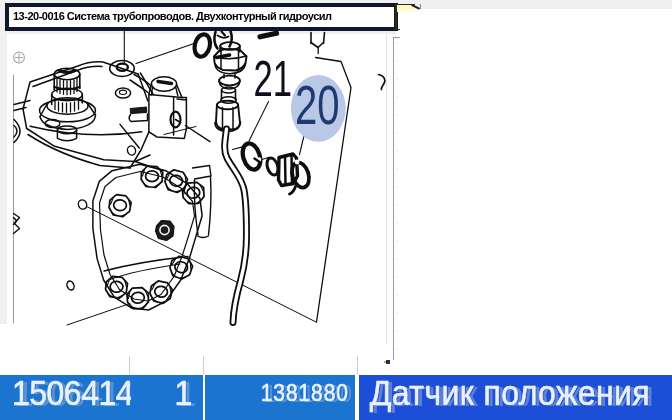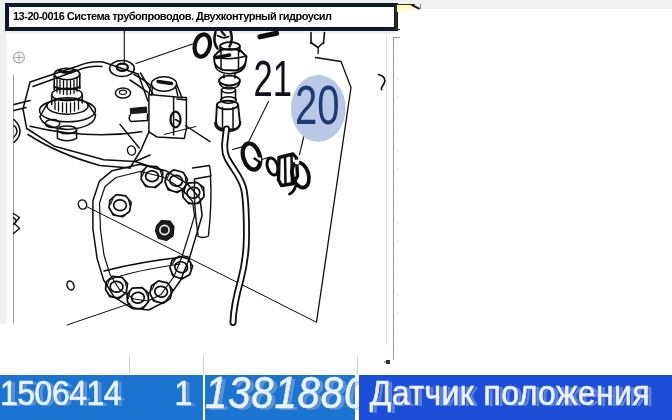--- a/index.html
+++ b/index.html
@@ -259,21 +259,21 @@
 
 <div class="abs" style="left:129px;top:356px;width:1.4px;height:18px;background:#cfcfcf;"></div>
 
 <div class="abs" style="left:203px;top:356px;width:1.4px;height:18px;background:#cfcfcf;"></div>
 
 <div class="abs" style="left:357px;top:356px;width:1.4px;height:18px;background:#cfcfcf;"></div>
 
 <div class="abs" style="left:385.5px;top:359.5px;width:4.5px;height:4.5px;background:#2c2c4e;"></div>
 <div class="abs" style="left:383.5px;top:360.5px;width:2px;height:2.5px;background:#e2a23c;"></div>
 
-<div class="abs" style="left:0;top:374.5px;width:151px;height:45.5px;background:#1b74cf;color:#e9f2fb;font-size:32px;letter-spacing:-0.5px;line-height:36px;text-align:left;padding-right:6px;box-sizing:border-box;-webkit-text-stroke:0.6px #e9f2fb;text-shadow:4px 1px 0 rgba(150,170,215,0.55);"><span style="display:inline-block;transform:scaleY(1.1);">1506414</span></div>
+<div class="abs" style="left:0;top:374.5px;width:151px;height:45.5px;background:#1b74cf;color:#e9f2fb;font-size:32px;letter-spacing:-0.5px;line-height:36px;text-align:center;padding-right:6px;box-sizing:border-box;-webkit-text-stroke:0.6px #e9f2fb;text-shadow:4px 1px 0 rgba(150,170,215,0.55);"><span style="display:inline-block;transform:scaleY(1.1);">1506414</span></div>
 
 <div class="abs" style="left:131.2px;top:374.5px;width:71.5px;height:45.5px;background:#1b74cf;color:#e9f2fb;font-size:32px;letter-spacing:-0.5px;line-height:36px;text-align:right;padding-right:11px;box-sizing:border-box;-webkit-text-stroke:0.6px #e9f2fb;text-shadow:4px 1px 0 rgba(150,170,215,0.55);"><span style="display:inline-block;transform:scaleY(1.1);">1</span></div>
 
-<div class="abs" style="left:205px;top:374.5px;width:150.3px;height:45.5px;background:#1b74cf;color:#e9f2fb;font-size:40px;letter-spacing:0.9px;line-height:36px;text-align:right;padding-right:6.5px;box-sizing:border-box;-webkit-text-stroke:0.6px #e9f2fb;text-shadow:4px 1px 0 rgba(150,170,215,0.55);font-style:italic;"><span style="display:inline-block;transform:scaleY(1.1);">1381880</span></div>
+<div class="abs" style="left:205px;top:374.5px;width:150.3px;height:45.5px;background:#1b74cf;color:#e9f2fb;font-size:21px;letter-spacing:0.9px;line-height:36px;text-align:right;padding-right:6.5px;box-sizing:border-box;-webkit-text-stroke:0.6px #e9f2fb;text-shadow:4px 1px 0 rgba(150,170,215,0.55);"><span style="display:inline-block;transform:scaleY(1.1);">1381880</span></div>
 
 <div class="abs" style="left:358.8px;top:374.5px;width:313.2px;height:45.5px;background:#1d4ed8;color:#e9f2fb;font-size:32px;letter-spacing:0.4px;line-height:36px;text-align:left;padding-left:11px;box-sizing:border-box;-webkit-text-stroke:0.6px #e9f2fb;text-shadow:4px 1px 0 rgba(150,170,215,0.55);"><span style="display:inline-block;transform:scaleY(1.1);">Датчик положения</span></div>
 
 </div>
 
 </body></html>

